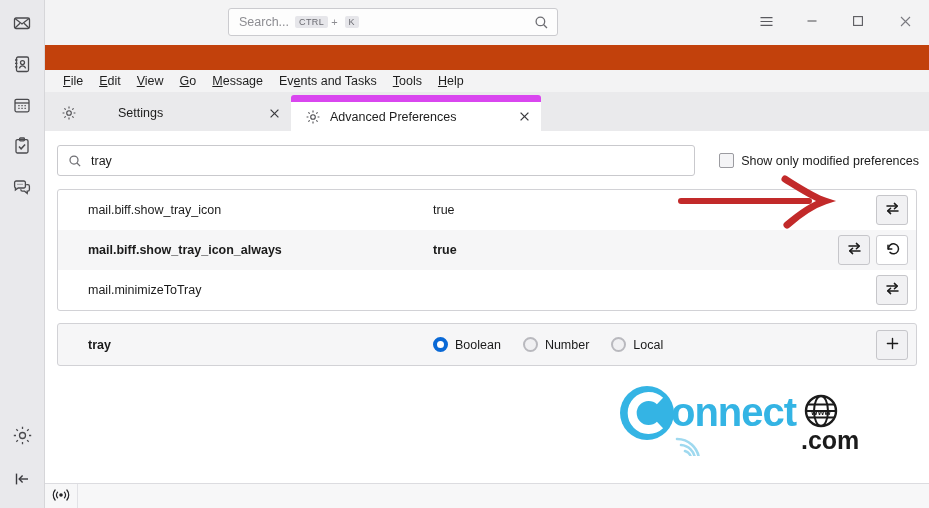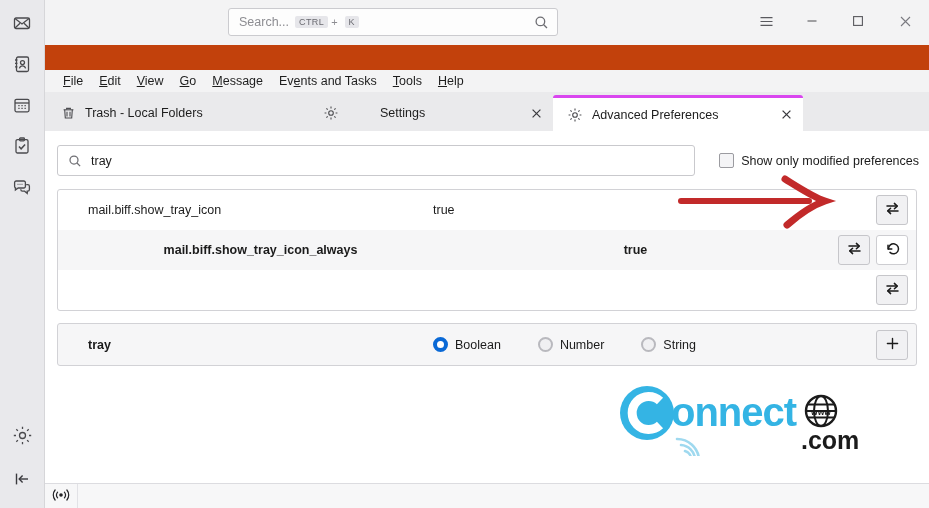--- a/index.html
+++ b/index.html
@@ -162,21 +162,21 @@
     margin-left: auto;
     padding-left: 28px;
     color: #3a3a3e;
     display: flex;
     align-items: center;
   }
   .tab.first { width: 262px; padding-left: 14px; }
   .tab.second { width: 244px; gap: 32px; }
   .tab.active {
     background: #ffffff;
-    border-top: 3px solid #d946ef;
+    border-top: 7px solid #d946ef;
     height: 36px;
     width: 250px;
   }
 
   
   .content {
     flex: 1 1 auto;
     background: #ffffff;
     position: relative;
     overflow: hidden;
@@ -228,21 +228,21 @@
   }
   .pref-row {
     height: 40px;
     display: flex;
     align-items: center;
     padding: 0 8px 0 30px;
     position: relative;
   }
   .pref-row.alt { background: #f6f6f7; }
   .pref-row.modified .p-name,
-  .pref-row.modified .p-value { font-weight: bold; text-align: center; }
+  .pref-row.modified .p-value { font-weight: bold; }
   .p-name {
     width: 345px;
     flex: 0 0 345px;
     font-size: 12.5px;
     color: #1b1b1b;
     white-space: nowrap;
     overflow: hidden;
   }
   .p-value {
     flex: 1 1 auto;
@@ -282,21 +282,21 @@
     align-items: center;
     padding: 0 8px 0 30px;
   }
   .add-name {
     width: 345px;
     flex: 0 0 345px;
     font-size: 12.5px;
     font-weight: bold;
     color: #1b1b1b;
   }
-  .radio-group { display: flex; align-items: center; gap: 37px; }
+  .radio-group { display: flex; align-items: center; gap: 22px; }
   .radio-opt { display: flex; align-items: center; font-size: 12.5px; color: #1b1b1b; }
   .radio {
     width: 15px;
     height: 15px;
     border-radius: 50%;
     border: 2px solid #b9b9be;
     background: #f0f0f2;
     margin-right: 7px;
     flex: 0 0 15px;
   }
@@ -478,31 +478,20 @@
       <div class="menu-item"><u>V</u>iew</div>
       <div class="menu-item"><u>G</u>o</div>
       <div class="menu-item"><u>M</u>essage</div>
       <div class="menu-item">Ev<u>e</u>nts and Tasks</div>
       <div class="menu-item"><u>T</u>ools</div>
       <div class="menu-item"><u>H</u>elp</div>
     </div>
 
     <div class="tabbar">
 
-      <div class="tab first">
-        <span class="tab-icon">
-          <svg width="15" height="15" viewBox="0 0 15 15" fill="none" stroke="#4c4c50" stroke-width="1.1">
-            <path d="M2.6 3.8h9.8"></path>
-            <path d="M5.6 3.6V2.4h3.8v1.2"></path>
-            <path d="M3.7 3.8l.6 8.2h6.4l.6-8.2"></path>
-            <path d="M6 5.8v4.6M9 5.8v4.6"></path>
-          </svg>
-        </span>
-        <span class="tab-label">Trash - Local Folders</span>
-      </div>
 
       <div class="tab second">
         <span class="tab-icon">
           <svg width="16" height="16" viewBox="0 0 16 16" fill="none" stroke="#4c4c50" stroke-width="1.1">
             <circle cx="8" cy="8" r="2.3"></circle>
             <path d="M8 1.6v1.8M8 12.6v1.8M1.6 8h1.8M12.6 8h1.8M3.4 3.4l1.3 1.3M11.3 11.3l1.3 1.3M12.6 3.4l-1.3 1.3M4.7 11.3l-1.3 1.3"></path>
           </svg>
         </span>
         <span class="tab-label">Settings</span>
         <span class="tab-close">
@@ -585,20 +574,21 @@
                 <svg width="17" height="17" viewBox="0 0 17 17" fill="none" stroke="#1b1b1b" stroke-width="1.5" stroke-linecap="round" stroke-linejoin="round">
                   <path d="M4 5.2V9h3.8"></path>
                   <path d="M4.5 9a5 5 0 1 1 1.5 3.4"></path>
                 </svg>
               </span>
             </div>
           </div>
         </div>
 
         <div class="pref-row">
+          <div class="p-name">mail.minimizeToTray</div>
           <div class="p-actions">
             <div class="icon-btn">
               <span>
                 <svg width="17" height="17" viewBox="0 0 17 17" fill="none" stroke="#1b1b1b" stroke-width="1.5" stroke-linecap="round" stroke-linejoin="round">
                   <path d="M3 6.1h10"></path>
                     <path d="M10.4 3.4L13.2 6.1 10.4 8.8"></path>
                   <path d="M14 10.9H4"></path>
                     <path d="M6.6 8.2L3.8 10.9 6.6 13.6"></path>
                 </svg>
               </span>
@@ -614,21 +604,21 @@
           <label class="radio-opt">
             <span class="radio checked"></span>
             <span>Boolean</span>
           </label>
           <label class="radio-opt">
             <span class="radio"></span>
             <span>Number</span>
           </label>
           <label class="radio-opt">
             <span class="radio"></span>
-            <span>String</span>
+            <span>Local</span>
           </label>
         </div>
 
         <div class="add-plus">
           <div class="icon-btn">
             <span>
               <svg width="17" height="17" viewBox="0 0 17 17" stroke="#1b1b1b" stroke-width="1.4" stroke-linecap="round">
                 <path d="M8.5 3.4v10.2M3.4 8.5h10.2"></path>
               </svg>
             </span>

